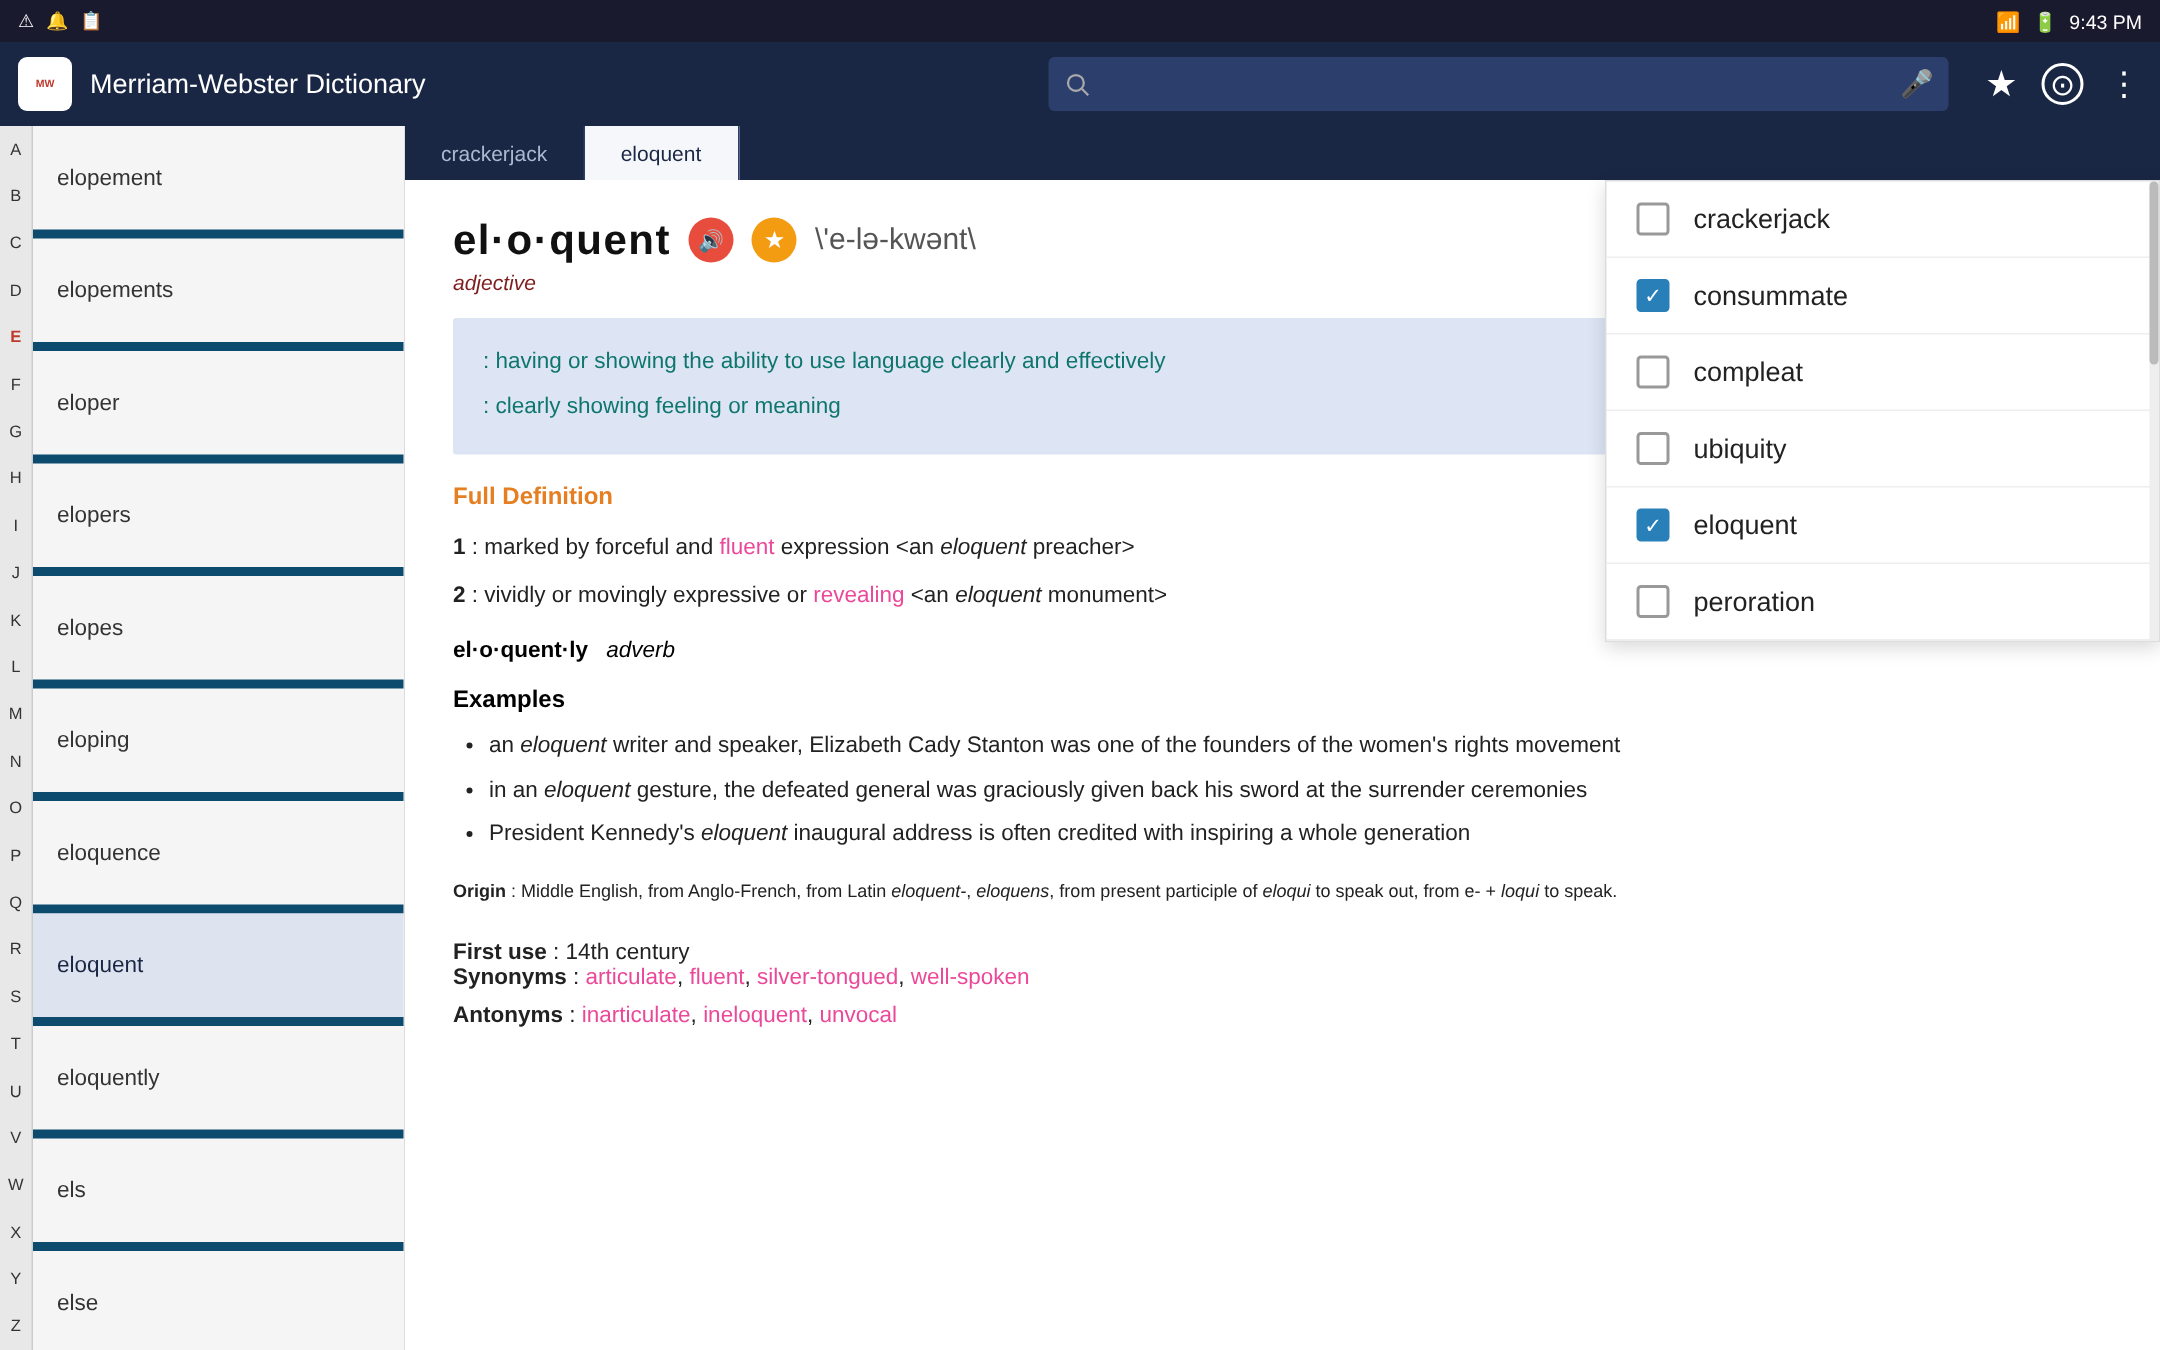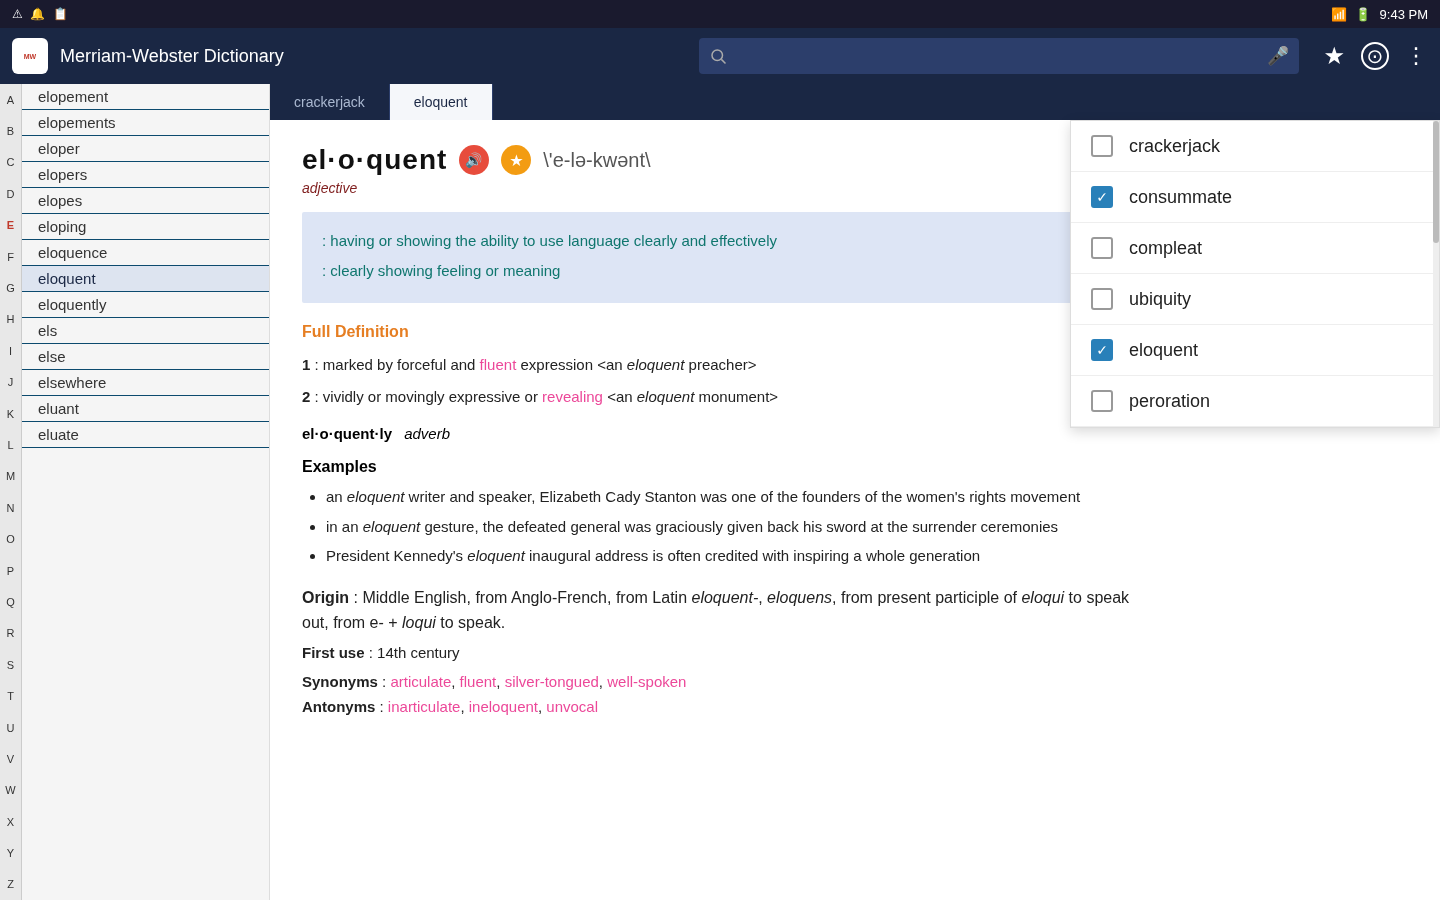--- a/index.html
+++ b/index.html
@@ -95,25 +95,25 @@
     .alpha-item.active { color: #c0392b; font-weight: bold; }
 
     
     .word-sidebar {
       width: 248px;
       background: #f5f5f5;
       overflow-y: auto;
       border-right: 1px solid #ddd;
     }
     .word-item {
-      padding: 4px 16px;
+      padding: 26px 16px;
       font-size: 15px;
       color: #333;
       cursor: pointer;
-      border-bottom: 1px solid #0c4a6e;
+      border-bottom: 6px solid #0c4a6e;
     }
     .word-item.active { background: #dde4f0; color: #1a2744; }
 
     
     .tab-bar {
       background: #1a2744;
       height: 36px;
       display: flex;
       align-items: stretch;
       position: sticky;
@@ -175,22 +175,22 @@
 
     .numbered-def { font-size: 15px; color: #222; margin-bottom: 8px; line-height: 1.6; }
     .numbered-def .num { font-weight: bold; }
     .link-word { color: #ec4899; text-decoration: none; }
 
     .bold-entry { font-weight: bold; font-size: 15px; margin: 16px 0 4px; }
     .section-title { font-weight: bold; font-size: 16px; margin: 16px 0 8px; }
     .bullet-list { list-style: disc; padding-left: 24px; margin-bottom: 16px; }
     .bullet-list li { font-size: 15px; color: #222; line-height: 1.7; margin-bottom: 4px; }
 
-    .origin-section { font-size: 16px; color: #222; margin-bottom: 8px; line-height: 1.6; }
-    .first-use { font-size: 15px; color: #222; margin-bottom: 12px; }
+    .origin-section { font-size: 12px; color: #222; margin-bottom: 22px; line-height: 1.6; }
+    .first-use { font-size: 15px; color: #222; margin-bottom: 0; }
     .synonyms { font-size: 15px; color: #222; margin-bottom: 8px; }
     .antonyms { font-size: 15px; color: #222; margin-bottom: 8px; }
 
     
     .dropdown-overlay {
       position: absolute;
       top: 36px;
       right: 0;
       width: 370px;
       background: white;

